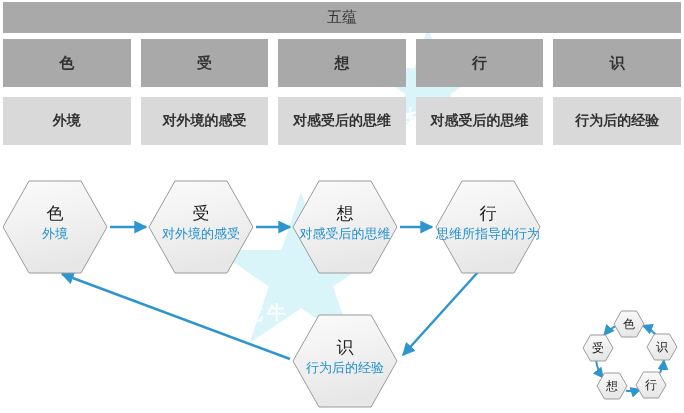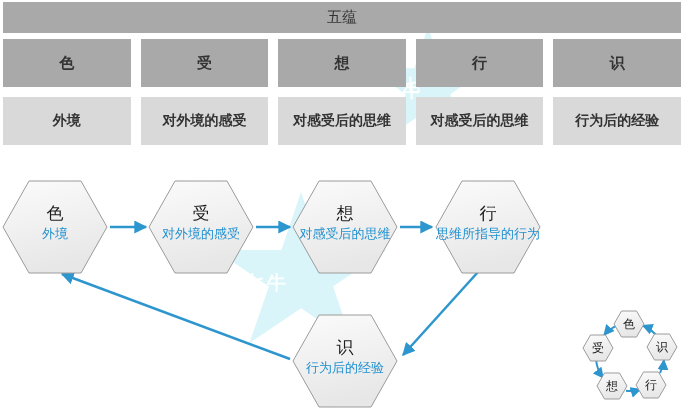--- a/index.html
+++ b/index.html
@@ -4,21 +4,21 @@
 <style>
   html,body{margin:0;padding:0;background:#ffffff;}
   body{font-family:"Liberation Sans","DejaVu Sans",sans-serif;}
   .stage{position:relative;width:684px;height:413px;background:#ffffff;overflow:hidden;}
 
   
   .wm-star{position:absolute;z-index:0;background:#d9f5f9;
     clip-path:polygon(50% 0%,61% 35%,98% 35%,68% 57%,79% 91%,50% 70%,21% 91%,32% 57%,2% 35%,39% 35%);}
   .wm-star-1{left:366px;top:27px;width:124px;height:118px;}
   .wm-star-2{left:212px;top:192px;width:178px;height:166px;}
-  .wm-text{position:absolute;z-index:0;font-weight:bold;color:rgba(255,255,255,0.92);}
+  .wm-text{position:absolute;z-index:0;font-weight:bold;color:rgba(255,255,255,0.92);margin-top:30px;}
   .wm-text-1{left:400px;top:62px;writing-mode:vertical-rl;font-size:17px;letter-spacing:6px;}
   .wm-text-2{left:244px;top:270px;font-size:19px;letter-spacing:4px;}
 
   
   .header-bar{position:absolute;left:3px;top:2px;width:678px;height:31px;z-index:1;
     background:#a9a9a9;display:flex;align-items:center;justify-content:center;
     font-size:15px;font-weight:normal;color:#333333;}
   .grid-row{position:absolute;left:3px;width:678px;z-index:1;display:grid;
     grid-template-columns:repeat(5,1fr);column-gap:10px;}
   .row-keys{top:39px;height:48px;}

